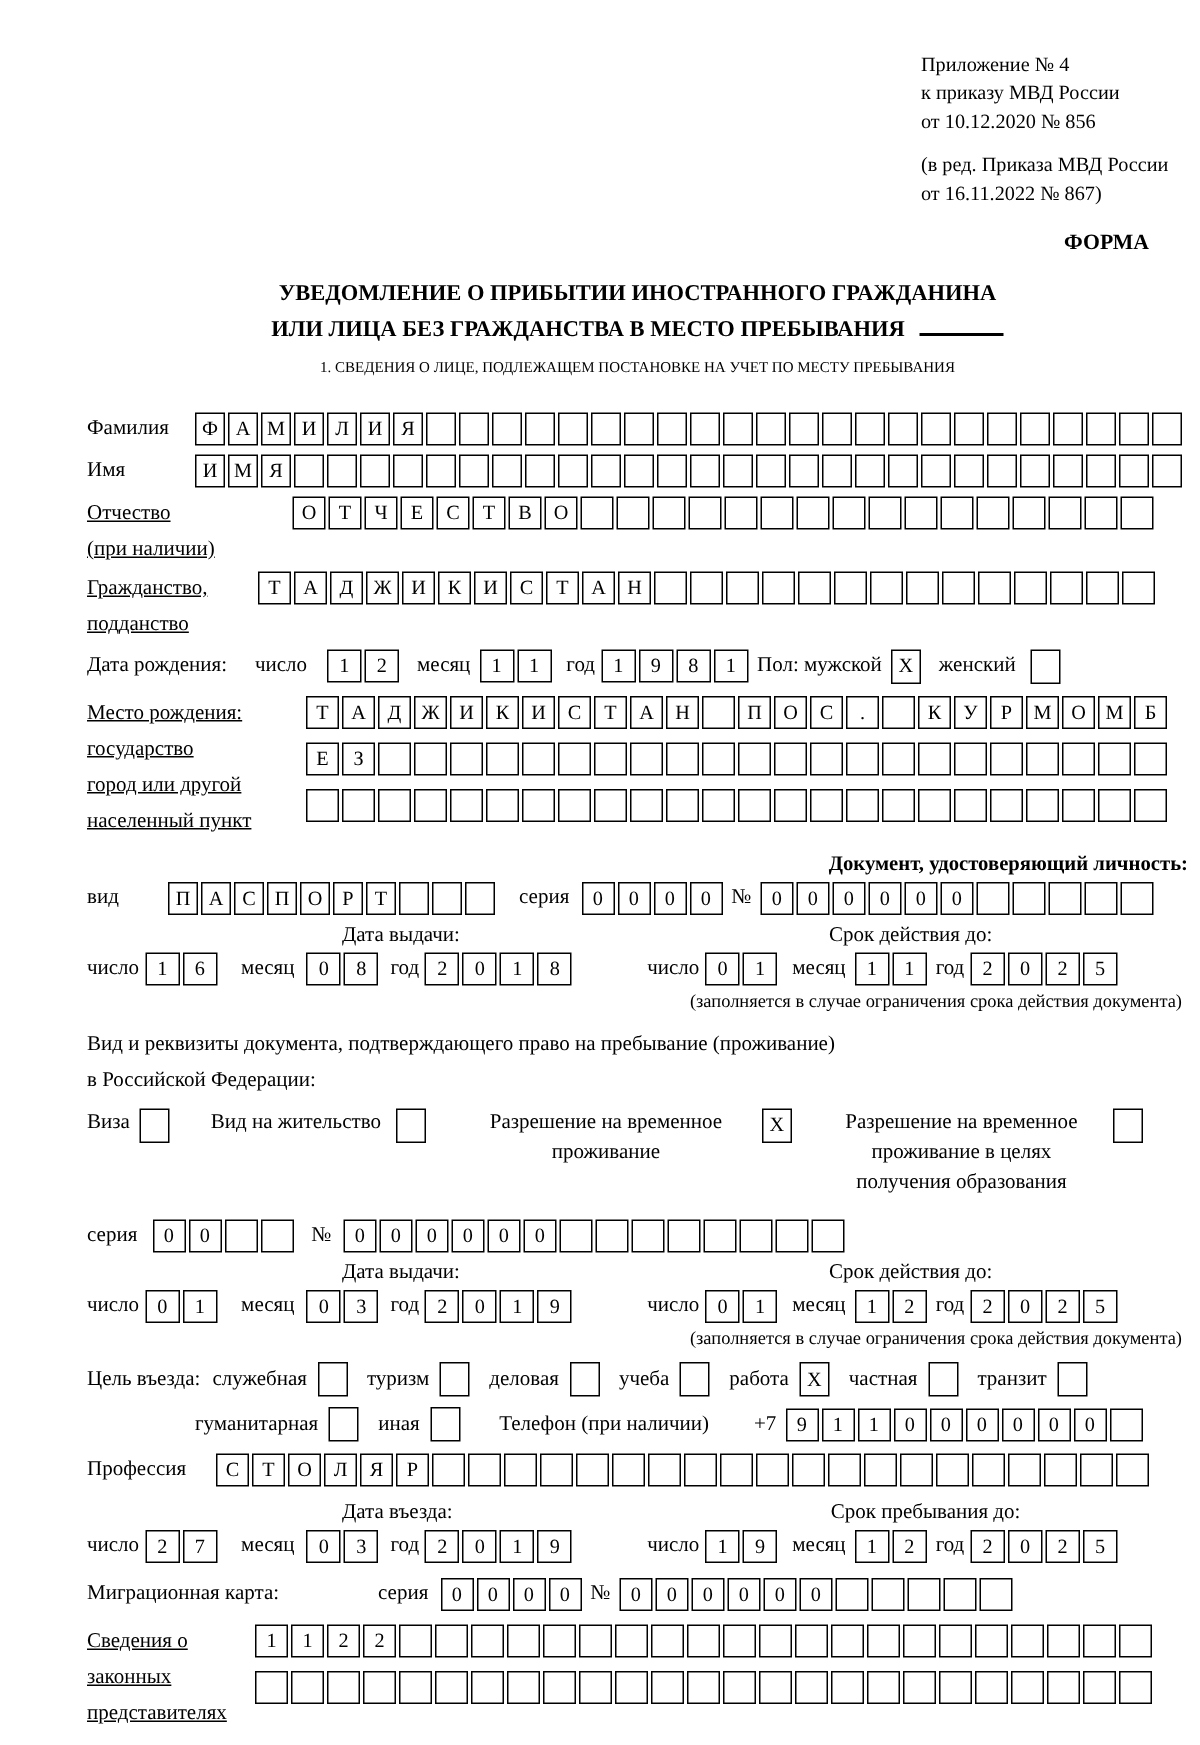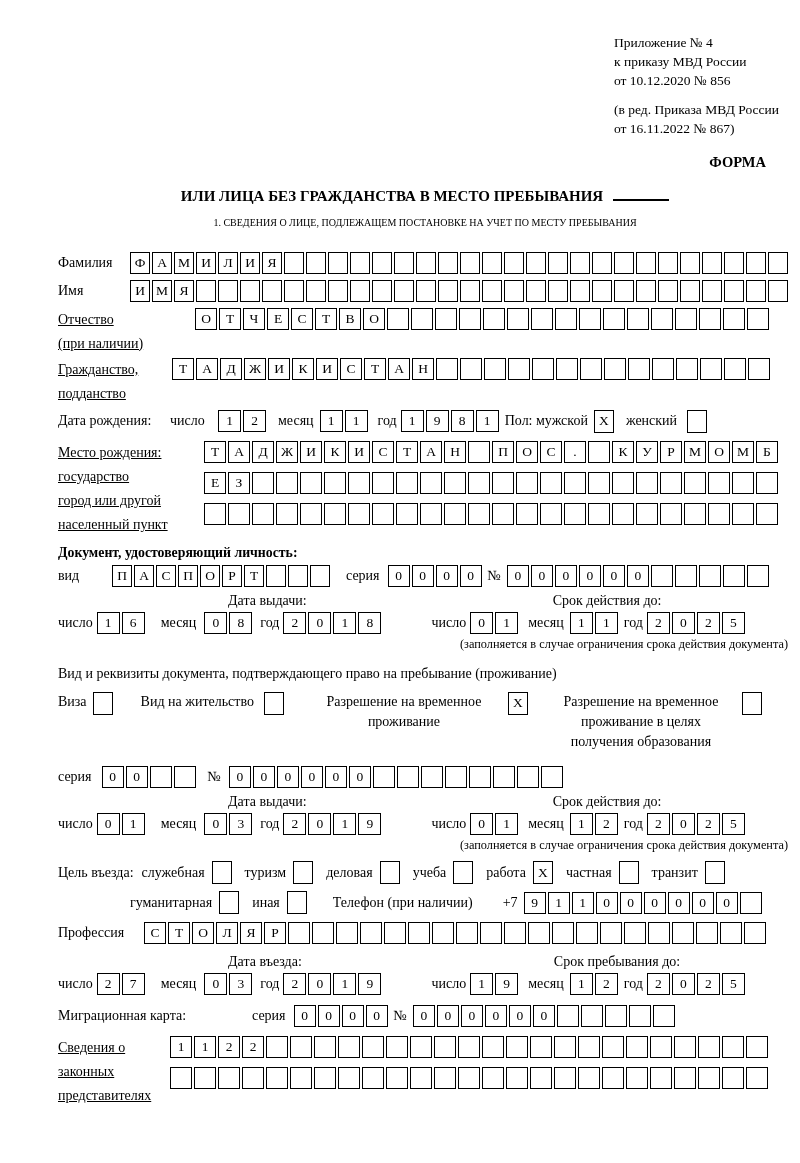--- a/index.html
+++ b/index.html
@@ -18,21 +18,21 @@
   .row{display:flex;align-items:center;margin-top:6px;flex-wrap:nowrap;}
   .row.top{align-items:flex-start;}
   .lbl{flex:0 0 auto;}
   .cells{display:flex;flex:0 0 auto;}
   .cell{flex:0 0 auto;width:20px;height:22px;border:1.6px solid #000;margin-right:2px;
         display:flex;align-items:center;justify-content:center;font-size:13.5px;box-sizing:border-box;}
   .cw22 .cell{width:22px;}
   .cw23 .cell{width:23px;}
   .box{flex:0 0 auto;width:20px;height:23px;border:1.6px solid #000;display:inline-flex;
        align-items:center;justify-content:center;font-size:13.5px;box-sizing:border-box;}
-  .doc-title{text-align:left;font-weight:bold;font-size:13.8px;margin-top:8px;}
+  .doc-title{text-align:right;font-weight:bold;font-size:13.8px;margin-top:8px;}
   .dates-hdr{display:flex;margin-top:6px;font-size:14px;}
   .note{ text-align:right;padding-right:4px;font-size:12.3px;margin-top:3px;}
   .lbl-col div{line-height:24px;text-decoration:underline;}
   .opt-lbl{margin:0 7px 0 13px;}
   .opt-lbl:first-child{margin-left:8px;}
   .mb8{margin-bottom:9px;}
   .center-lines{text-align:center;line-height:1.45;font-family:Liberation Serif, serif;}
   .para{margin-top:10px;line-height:1.7;}
 </style>
 </head>
@@ -46,20 +46,21 @@
     <div>от 10.12.2020 № 856</div>
     <div class="sub">
       <div>(в ред. Приказа МВД России</div>
       <div>от 16.11.2022 № 867)</div>
     </div>
   </div>
 
   <div class="forma">ФОРМА</div>
 
   <div class="title">
+    <div>УВЕДОМЛЕНИЕ О ПРИБЫТИИ ИНОСТРАННОГО ГРАЖДАНИНА</div>
     <div><span>ИЛИ ЛИЦА БЕЗ ГРАЖДАНСТВА В МЕСТО ПРЕБЫВАНИЯ</span><span class="uline"></span></div>
   </div>
 
   <div class="sec">1. СВЕДЕНИЯ О ЛИЦЕ, ПОДЛЕЖАЩЕМ ПОСТАНОВКЕ НА УЧЕТ ПО МЕСТУ ПРЕБЫВАНИЯ</div>
 
   <div class="row" style="margin-top:24px">
     <span class="lbl" style="width:72px">Фамилия</span>
     <span class="cells">
         <span class="cell">Ф</span>
         <span class="cell">А</span>
@@ -389,20 +390,21 @@
         <span class="cell">0</span>
         <span class="cell">2</span>
         <span class="cell">5</span>
       </span>
   </div>
 
   <div class="note">(заполняется в случае ограничения срока действия документа)</div>
 
   <div class="para">
     <div>Вид и реквизиты документа, подтверждающего право на пребывание (проживание)</div>
+    <div>в Российской Федерации:</div>
   </div>
 
   <div class="row top" style="margin-top:6px">
     <span class="lbl" style="margin:2px 6px 0 0">Виза</span>
     <span class="box"></span>
     <span class="lbl" style="margin:2px 10px 0 28px">Вид на жительство</span>
     <span class="box"></span>
     <span class="center-lines" style="margin-left:22px;width:196px">
       <div>Разрешение на временное</div>
       <div>проживание</div>

